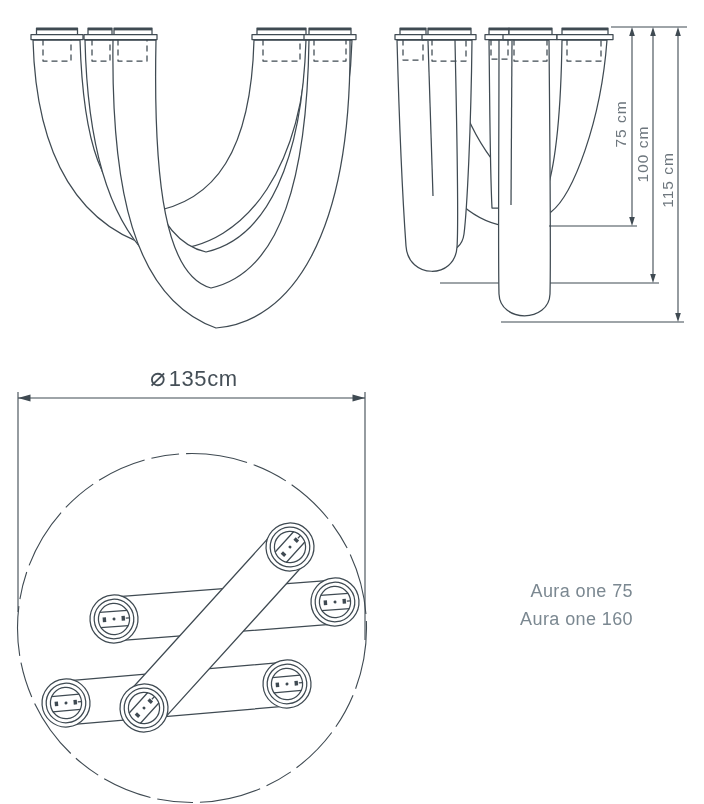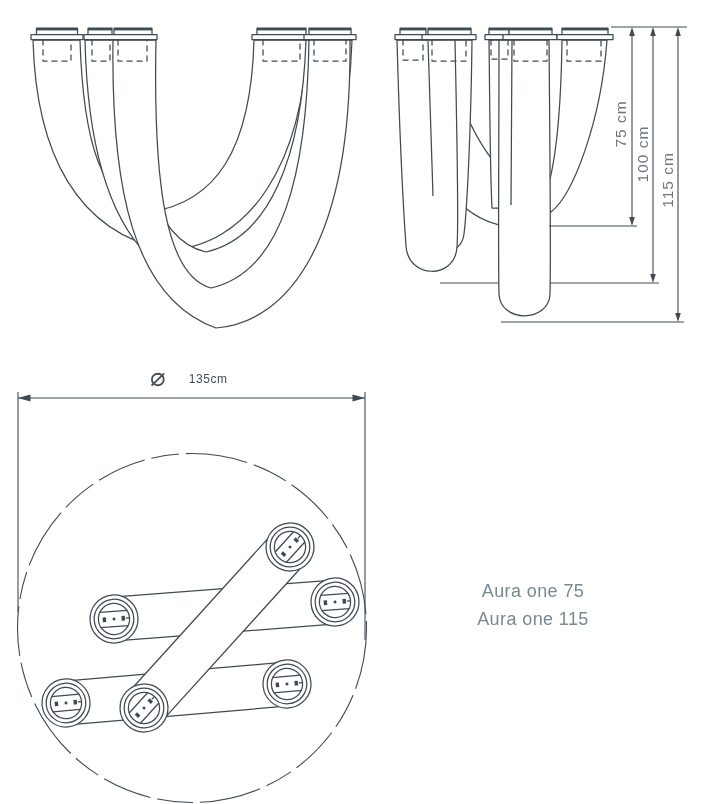--- a/index.html
+++ b/index.html
@@ -20,26 +20,26 @@
     transform:translate(-50%,-50%) rotate(-90deg);
   }
   .diameter-label{
     position:absolute;left:150px;top:366px;display:flex;align-items:center;gap:3px;
     color:var(--label-text);
   }
   .diameter-label .sym{
     font-family:"DejaVu Sans",sans-serif;font-size:26px;line-height:26px;
     transform:translateY(-2px);
   }
-  .diameter-label .val{font-size:12px;letter-spacing:.6px;margin-left:20px;}
+  .diameter-label .val{font-size:22px;letter-spacing:.6px;}
   .variant-list{
     position:absolute;left:433px;top:578px;width:200px;text-align:center;
     color:var(--variant-text);
   }
-  .variant{font-size:18px;line-height:27.5px;letter-spacing:.4px;}
+  .variant{font-size:18px;line-height:27.5px;letter-spacing:.4px;text-align:right;}
 </style>
 </head>
 <body>
 
 <div class="stage">
 
   <svg width="704" height="804" viewBox="0 0 704 804">
     <defs>
       <g id="socket">
         <circle r="24" fill="#fff"></circle>
@@ -182,16 +182,16 @@
   <div class="dim-label" style="left:643px;top:154px;">100 cm</div>
   <div class="dim-label" style="left:668px;top:180px;">115 cm</div>
 
   <div class="diameter-label">
     <span class="sym">⌀</span>
     <span class="val">135cm</span>
   </div>
 
   <div class="variant-list">
     <div class="variant">Aura one 75</div>
-    <div class="variant">Aura one 115</div>
+    <div class="variant">Aura one 160</div>
   </div>
 
 </div>
 
 </body></html>

